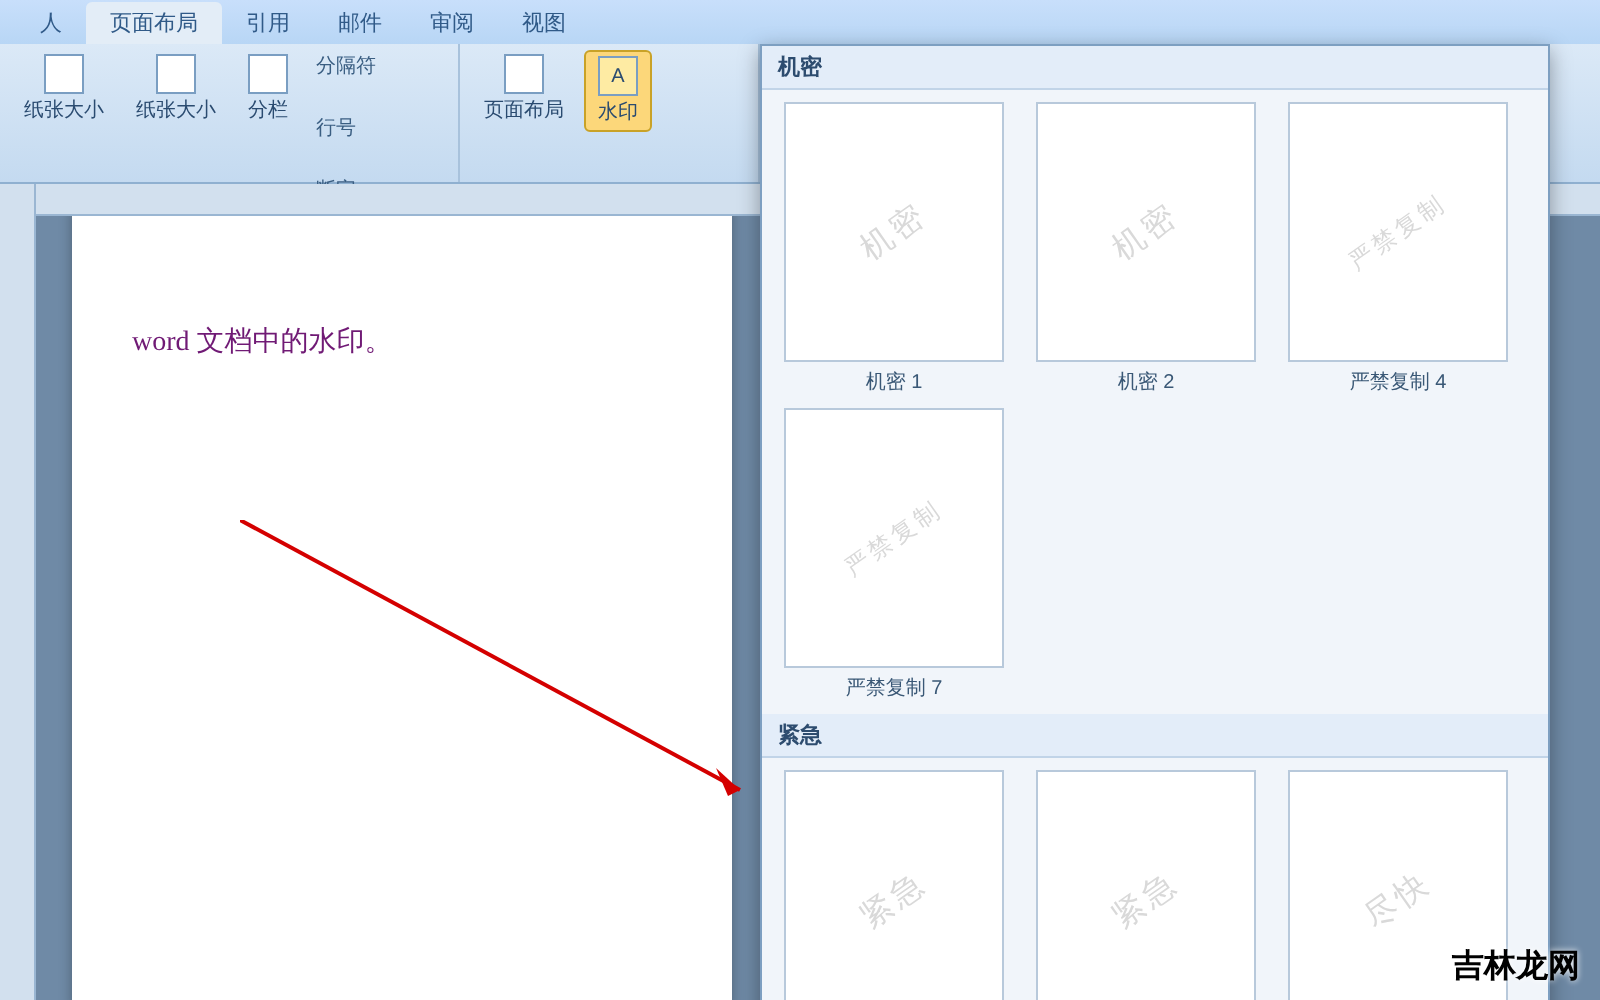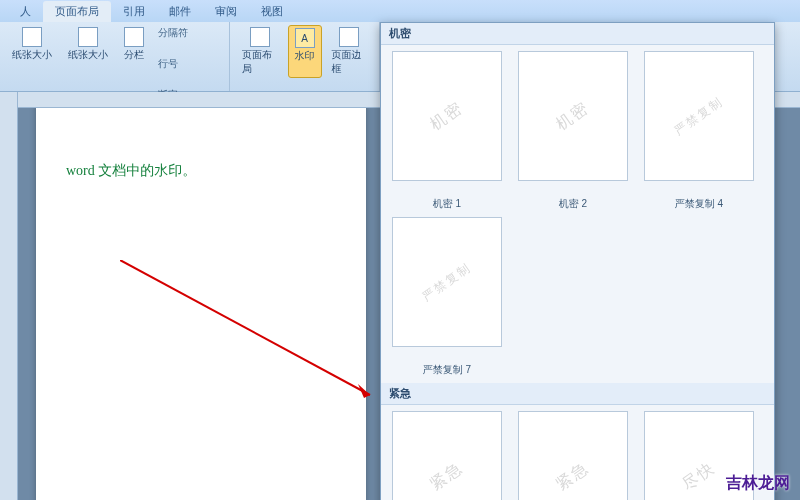--- a/index.html
+++ b/index.html
@@ -13,31 +13,31 @@
     .ribbon-btns { display: flex; gap: 4px; }
     .ribbon-btn { display: flex; flex-direction: column; align-items: center; padding: 2px 6px; font-size: 10px; color: #2a4b70; cursor: pointer; border-radius: 3px; }
     .ribbon-btn.active { background: #fcd77a; border: 1px solid #c9a227; }
     .ribbon-icon { width: 20px; height: 20px; background: #fff; border: 1px solid #7a9ec2; margin-bottom: 1px; display: flex; align-items: center; justify-content: center; }
     .ribbon-small { font-size: 10px; color: #3a5e82; padding: 1px 4px; display: flex; align-items: center; gap: 3px; }
     .spinner-row { display: flex; align-items: center; gap: 3px; font-size: 10px; color: #3a5e82; }
     .spinner { width: 40px; height: 14px; background: #fff; border: 1px solid #9bb8d3; font-size: 9px; padding-left: 2px; }
     .doc-area { position: absolute; top: 92px; left: 0; right: 0; bottom: 0; background: #6f8aa6; display: flex; }
     .ruler-v { width: 18px; background: #d2e0ee; border-right: 1px solid #9ab6d2; }
     .doc-page { background: #fff; width: 330px; height: 400px; margin: 10px 0 0 18px; box-shadow: 0 2px 6px rgba(0,0,0,0.3); position: relative; padding: 60px 30px; }
-    .doc-text { font-size: 14px; font-family: SimSun, serif; color: #15803d; }
+    .doc-text { font-size: 14px; font-family: SimSun, serif; color: #701a75; }
     .ruler-h { position: absolute; top: 92px; left: 18px; right: 0; height: 16px; background: #d2e0ee; border-bottom: 1px solid #9ab6d2; z-index: 1; }
     .wm-panel { position: absolute; top: 22px; left: 380px; width: 395px; background: #f1f5fa; border: 1px solid #7d9fc1; box-shadow: 0 3px 10px rgba(0,0,0,0.35); z-index: 10; }
     .wm-section-header { background: #e3edf9; border-bottom: 1px solid #c1d4e8; padding: 3px 8px; font-size: 11px; color: #2d4c6f; font-weight: bold; }
     .wm-grid { display: flex; flex-wrap: wrap; padding: 6px; gap: 6px; }
     .wm-item { width: 120px; display: flex; flex-direction: column; align-items: center; cursor: pointer; }
     .wm-thumb { width: 110px; height: 130px; background: #fff; border: 1px solid #b8c9db; display: flex; align-items: center; justify-content: center; position: relative; }
     .wm-thumb-text { font-size: 16px; color: #d9d9d9; transform: rotate(-35deg); font-family: SimSun; letter-spacing: 2px; }
-    .wm-label { font-size: 10px; color: #3a5876; margin-top: 16px; }
+    .wm-label { font-size: 10px; color: #3a5876; margin-top: 3px; }
     .arrow { position: absolute; top: 260px; left: 120px; width: 260px; height: 140px; z-index: 5; pointer-events: none; }
-    .site-logo { position: absolute; bottom: 6px; right: 10px; font-size: 16px; color: #4c1d95; font-weight: bold; font-family: SimHei; z-index: 20; text-shadow: 0 0 3px #fff; }
+    .site-logo { position: absolute; bottom: 6px; right: 10px; font-size: 16px; color: #000000; font-weight: bold; font-family: SimHei; z-index: 20; text-shadow: 0 0 3px #fff; }
   </style>
 </head>
 <body>
 
 <div class="ribbon-tabs">
   <div class="tab">人</div>
   <div class="tab active">页面布局</div>
   <div class="tab">引用</div>
   <div class="tab">邮件</div>
   <div class="tab">审阅</div>
@@ -76,24 +76,20 @@
 
   <div class="ribbon-group" style="width:150px">
     <div class="ribbon-btns">
       <div class="ribbon-btn">
           <div class="ribbon-icon"></div>
           <span>页面布局</span>
         </div>
       <div class="ribbon-btn active">
           <div class="ribbon-icon" style="background:#feeba3">A</div>
           <span>水印</span>
-        </div>
-      <div class="ribbon-btn">
-          <div class="ribbon-icon"></div>
-          <span>页面边框</span>
         </div>
     </div>
   </div>
 
   <div class="ribbon-group" style="width:130px">
     <div style="display:flex;flex-direction:column;gap:2px;font-size:10px;color:#3a5e82">
       <div class="spinner-row">
           <span>缩进</span>
         </div>
       <div class="spinner-row">

